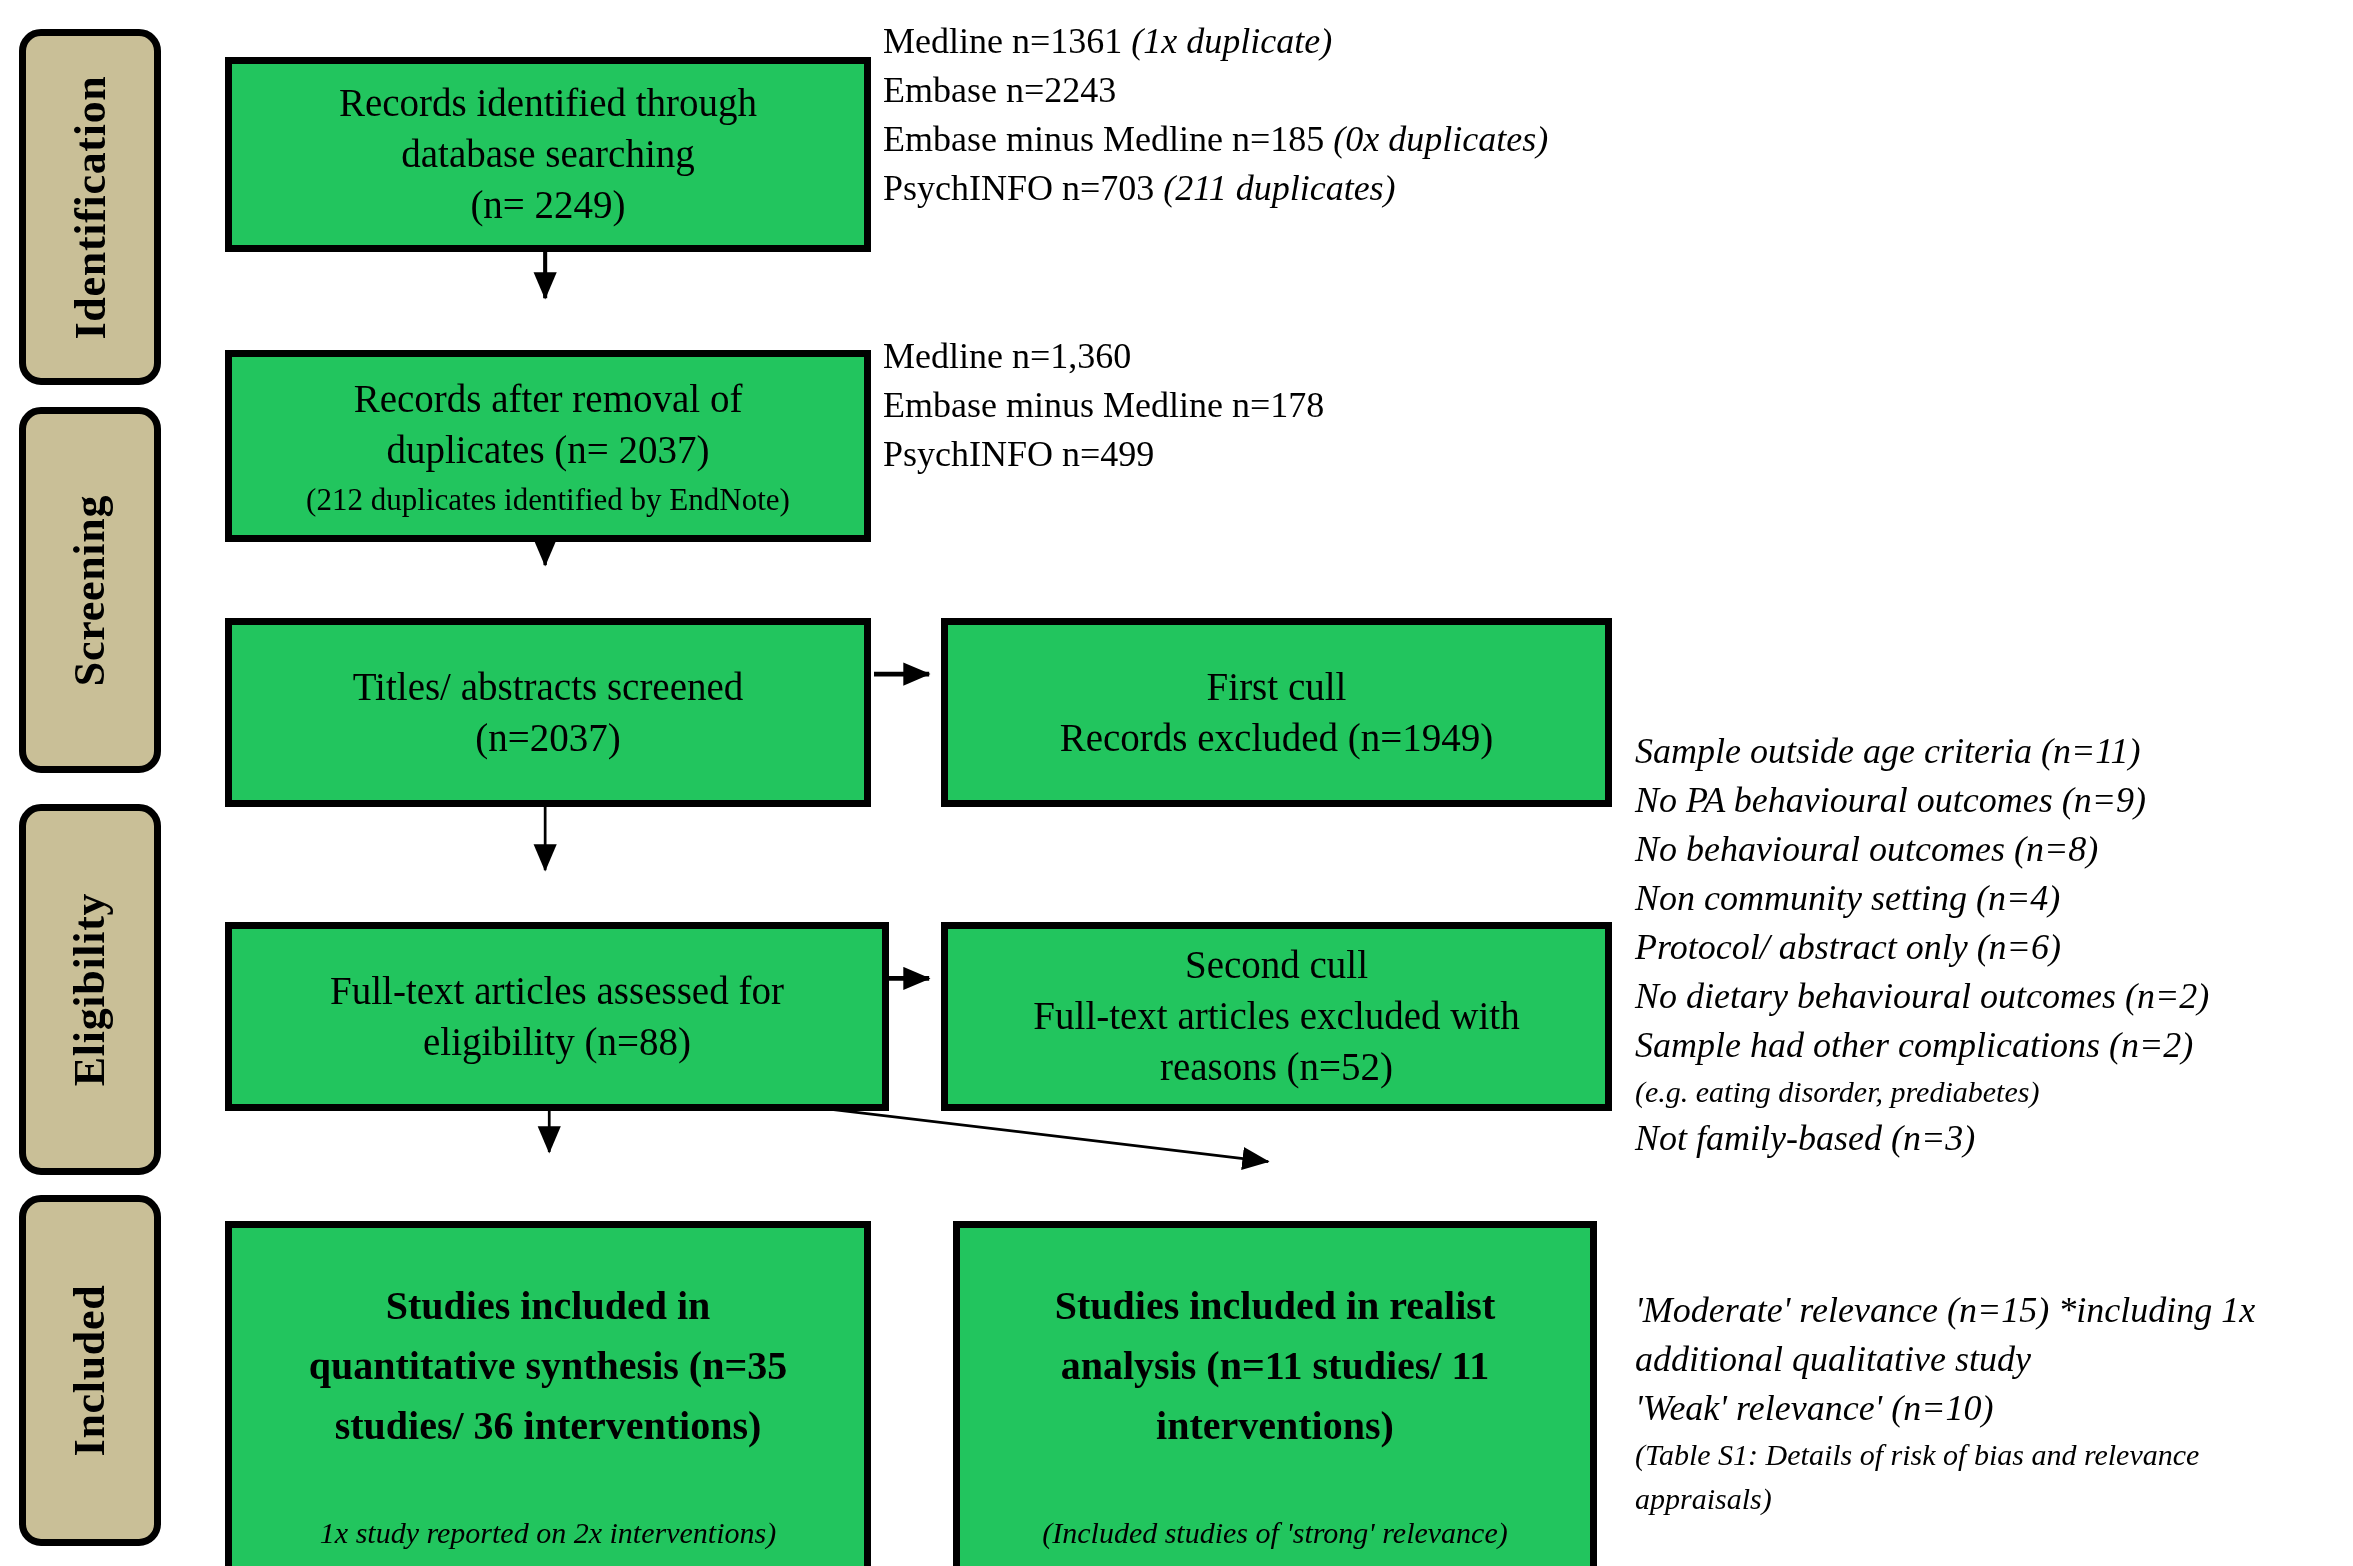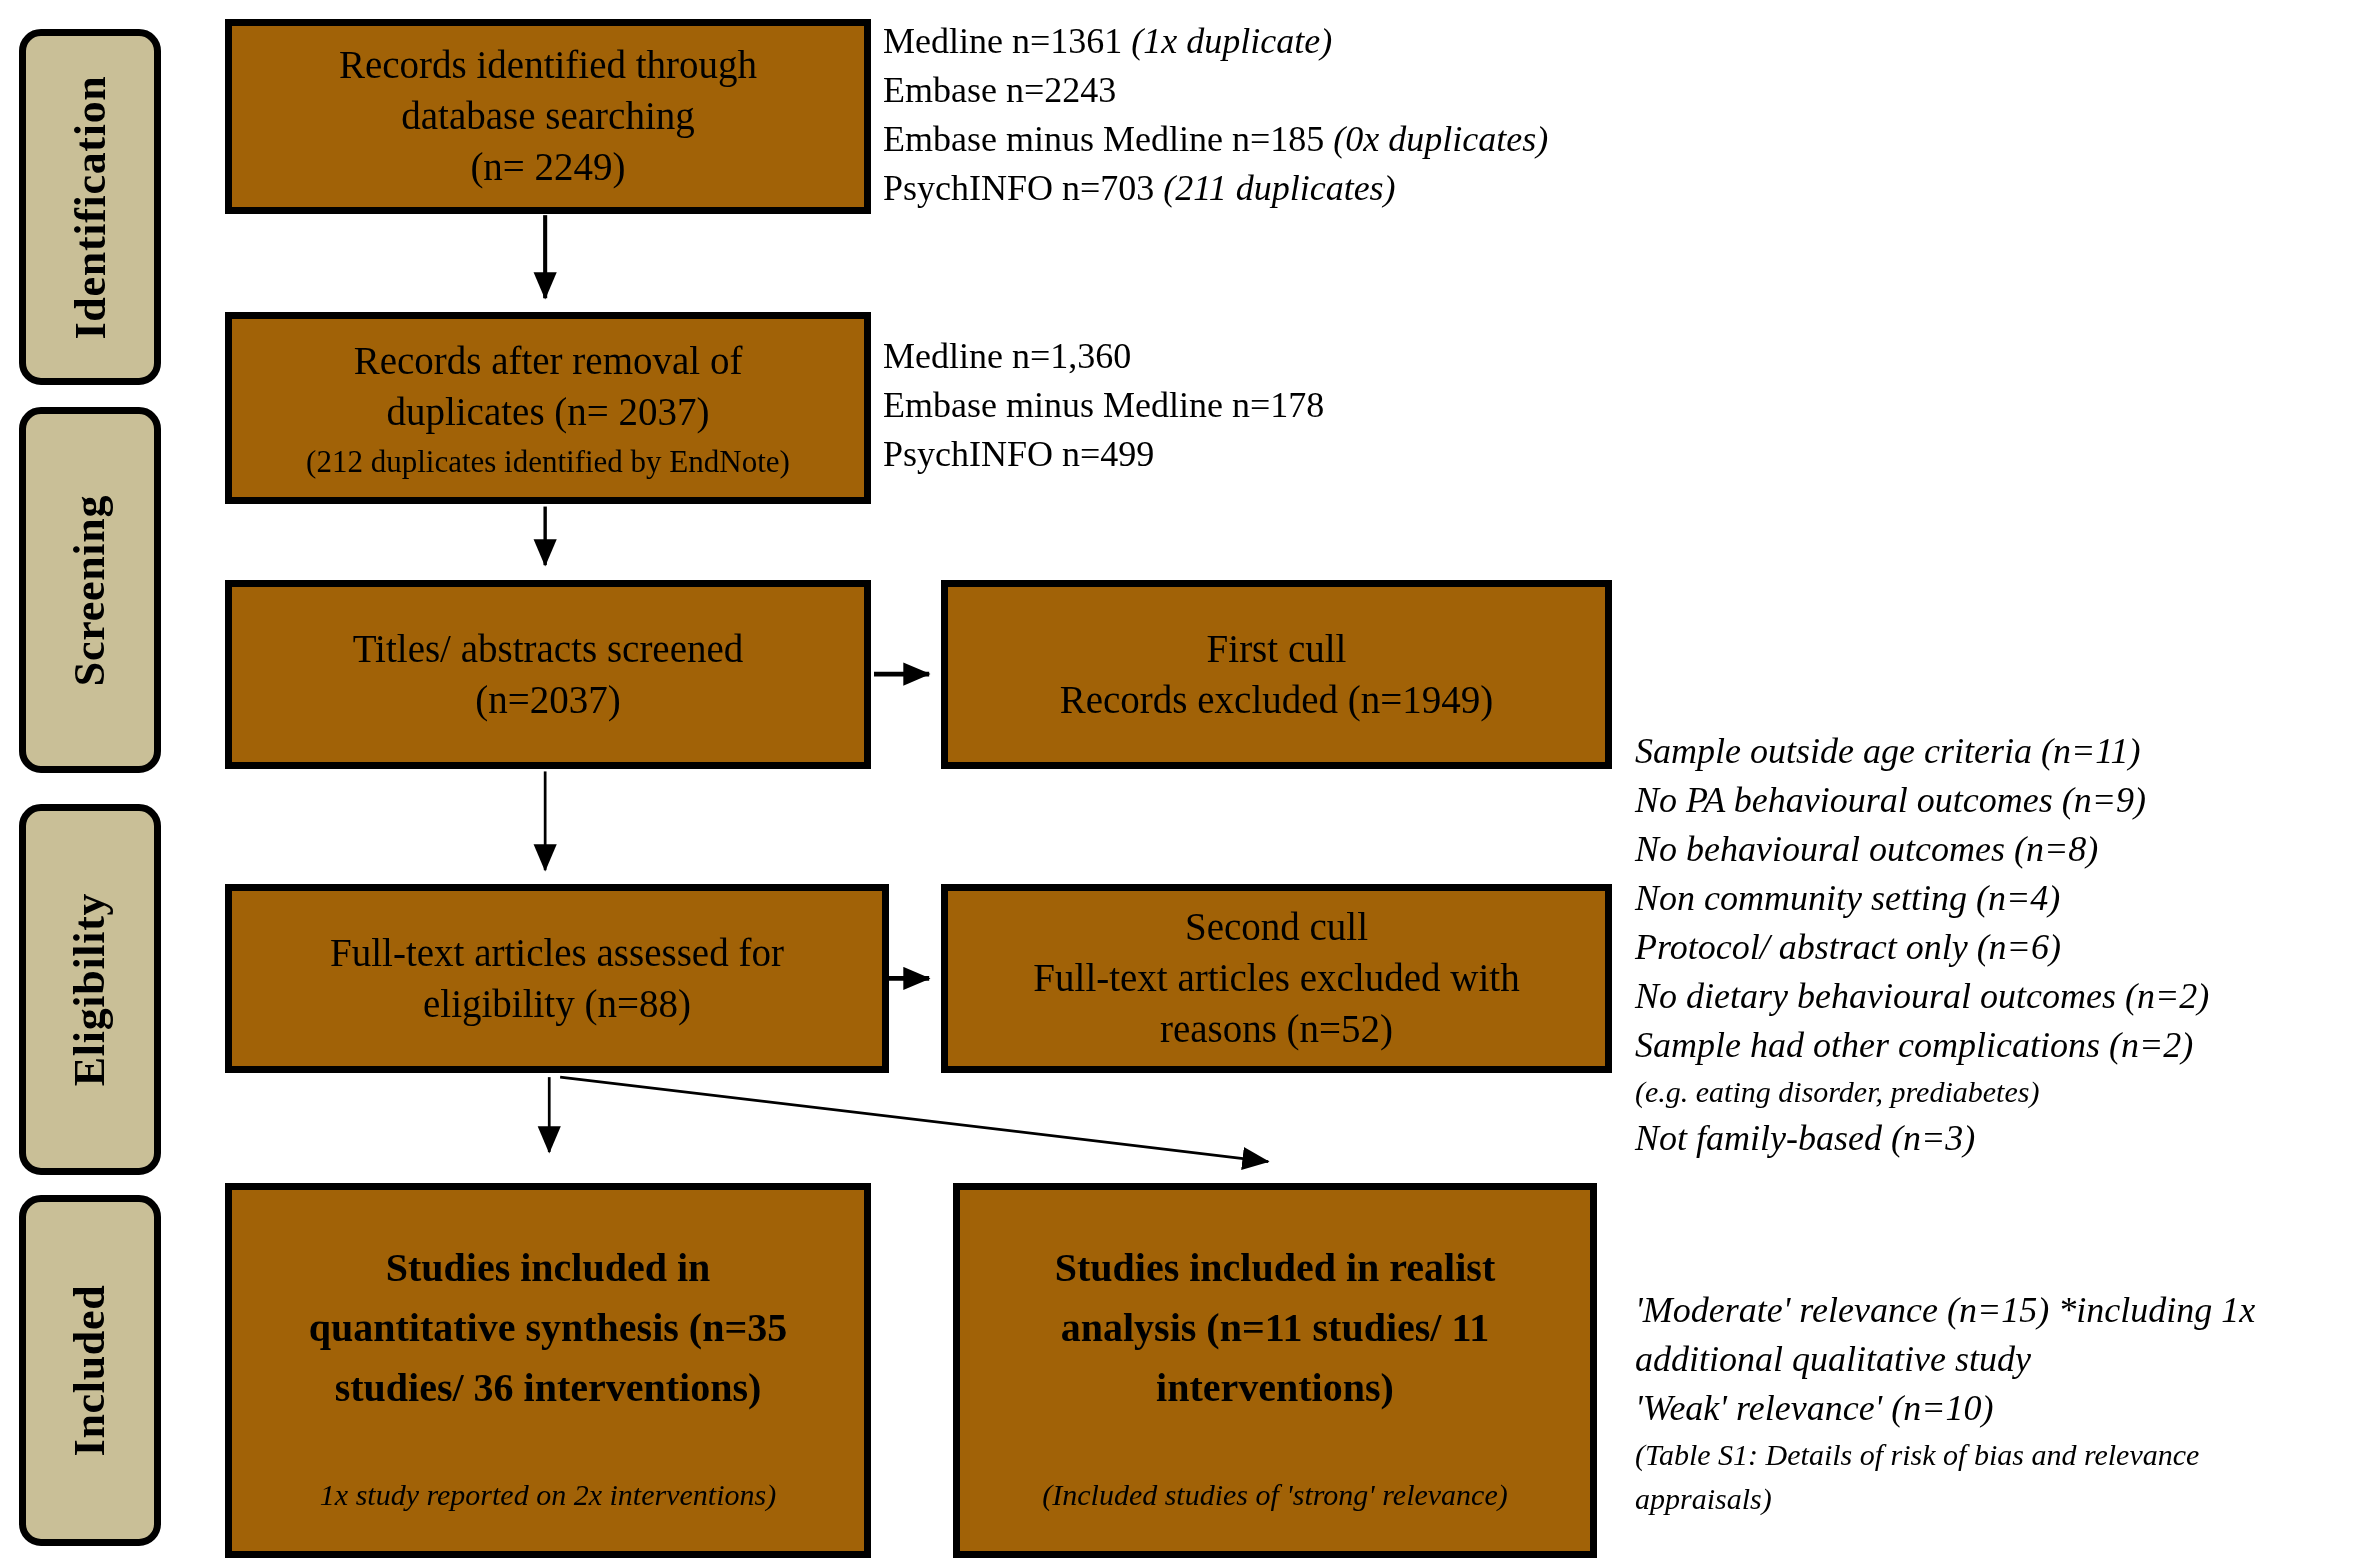--- a/index.html
+++ b/index.html
@@ -4,23 +4,23 @@
 <style>
   html,body{margin:0;padding:0;background:#fff;}
   .canvas{position:relative;width:2354px;height:1566px;background:#ffffff;
           font-family:"Liberation Serif",serif;color:#000;overflow:hidden;}
   svg.arrows{position:absolute;left:0;top:0;z-index:1;}
   .stage{position:absolute;left:19px;width:142px;background:#C9BF97;border:7.5px solid #000;
          border-radius:22px;display:flex;align-items:center;justify-content:center;
          box-sizing:border-box;z-index:2;}
   .stage-text{transform:rotate(-90deg);white-space:nowrap;font-weight:bold;font-size:44px;
               letter-spacing:0.7px;}
-  .box{position:absolute;background:#a16207;border:7.5px solid #000;box-sizing:border-box;
+  .box{position:absolute;background:#22c55e;border:7.5px solid #000;box-sizing:border-box;
        display:flex;flex-direction:column;align-items:center;justify-content:center;
-       text-align:center;font-size:39px;line-height:1.3;z-index:2;}
+       text-align:center;font-size:39px;line-height:1.3;z-index:2;margin-top:38px;}
   .box .sub{font-size:31px;line-height:1.2;margin-top:5.4px;}
   .box-bottom{justify-content:space-between;padding:48px 30px 35px;}
   .title-group{font-weight:bold;font-size:40px;line-height:1.5;}
   .note-group{font-style:italic;font-size:30px;line-height:1.4;}
   .ann{position:absolute;white-space:nowrap;z-index:2;}
   .ann-line{font-size:36px;line-height:49px;}
   .it{font-style:italic;}
   .reasons .ann-line{font-style:italic;}
   .ann-line.small{font-size:30px;line-height:44px;font-style:italic;}
   .relevance .ann-line{font-style:italic;}

